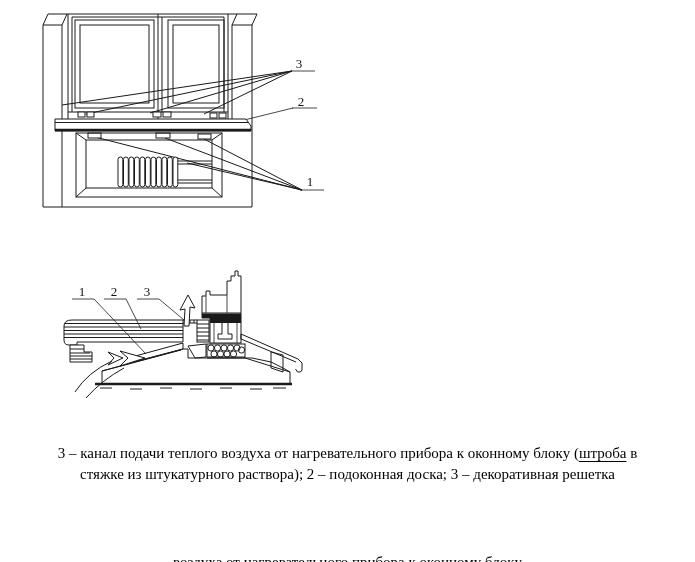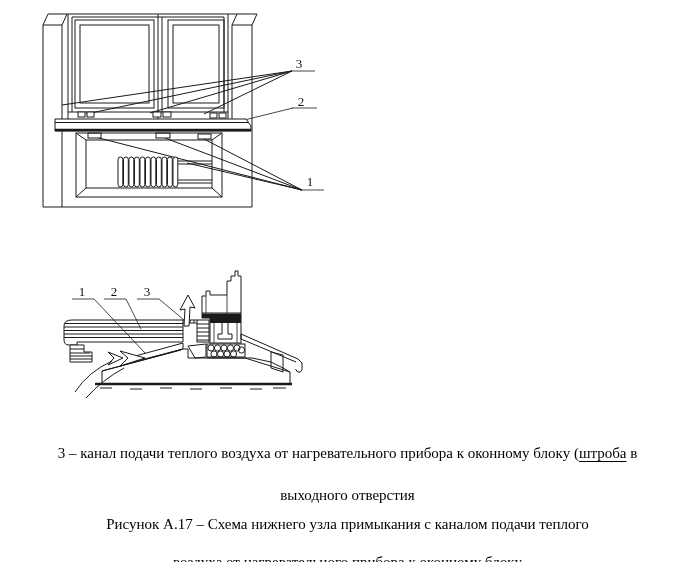--- a/index.html
+++ b/index.html
@@ -273,20 +273,18 @@
       <line class="thin" x1="104" y1="299" x2="126" y2="299"></line>
       <line class="thin" x1="126" y1="299" x2="141" y2="329"></line>
       <text class="num" x="147" y="296" text-anchor="middle">3</text>
       <line class="thin" x1="137" y1="299" x2="159" y2="299"></line>
       <line class="thin" x1="159" y1="299" x2="184" y2="320"></line>
     </g>
   </svg>
 
   <p class="legend">
     <span>3 – канал подачи теплого воздуха от нагревательного прибора к оконному блоку (</span><span class="misspelled">штроба</span><span> в</span><br>
-    <br>
-    <span>выходного отверстия</span>
+    <span>стяжке из штукатурного раствора); 2 – подоконная доска; 3 – декоративная решетка</span><br>
   </p>
 
-  <p class="fig-title t1">Рисунок А.17 – Схема нижнего узла примыкания с каналом подачи теплого</p>
   <p class="fig-title t2">воздуха от нагревательного прибора к оконному блоку</p>
 
 </div>
 
 </body></html>

